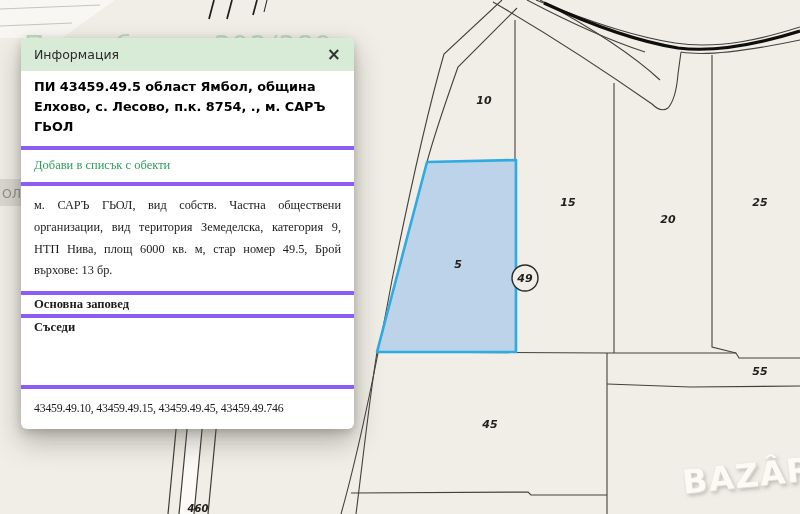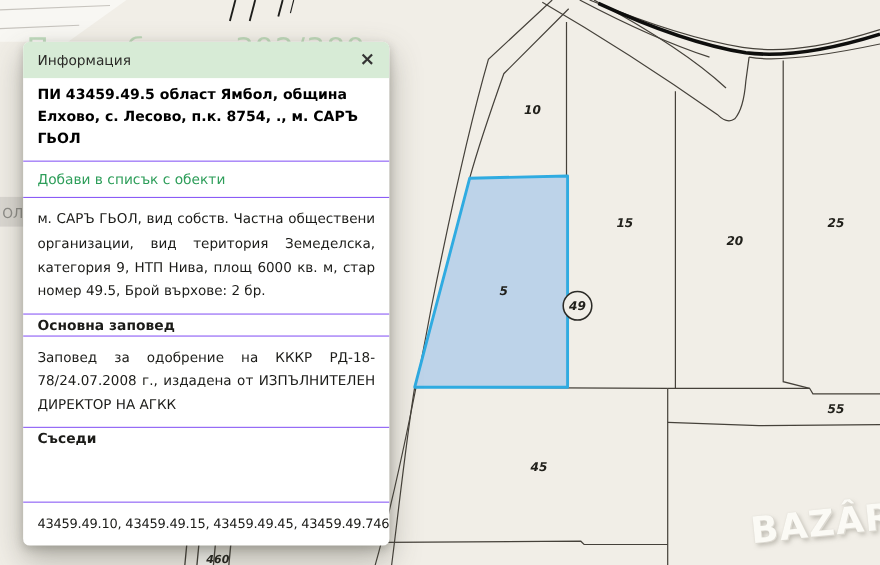--- a/index.html
+++ b/index.html
@@ -33,21 +33,21 @@
     background:#ffffff;border-radius:6px;
     box-shadow:0 12px 28px rgba(70,70,60,.38),0 3px 8px rgba(70,70,60,.25);
     overflow:hidden;
   }
   #panel-header{
     background:#d7ebd6;height:33px;display:flex;align-items:center;
     justify-content:space-between;padding:0 13px;
   }
   #panel-header .ttl{font-size:12.5px;color:#2b2b28;}
   #panel-close{font-size:17px;line-height:17px;color:#333;cursor:pointer;font-weight:bold;}
-  .block{padding:9px 13px;border-top:1px solid #8b5cf6;font-size:12.3px;color:#1b1b18;}
+  .block{padding:9px 13px;border-top:4px solid #8b5cf6;font-size:12.3px;color:#1b1b18;font-family:Liberation Serif, serif;}
   .prop-title{font-weight:bold;font-size:12.8px;line-height:1.55;padding:6px 13px 10px;}
   .add-link{color:#2e9e5a;font-size:12.5px;padding:8px 13px 9px;cursor:pointer;}
   .jtext{text-align:justify;text-align-last:left;line-height:1.75;}
   .sec-head{font-weight:bold;font-size:12.6px;padding:2px 13px;}
   .numbers{font-size:11.8px;letter-spacing:-0.2px;padding:12px 13px 13px;white-space:nowrap;margin-top:48px;}
 </style>
 </head>
 <body>
 
 <div id="stage">
@@ -129,22 +129,21 @@
   <div id="info-panel">
     <div id="panel-header">
       <span class="ttl">Информация</span>
       <span id="panel-close">×</span>
     </div>
 
     <div class="prop-title first">ПИ 43459.49.5 област Ямбол, община Елхово, с. Лесово, п.к. 8754, ., м. САРЪ ГЬОЛ</div>
 
     <div class="block add-link">Добави в списък с обекти</div>
 
-    <div class="block jtext">м. САРЪ ГЬОЛ, вид собств. Частна обществени организации, вид територия Земеделска, категория 9, НТП Нива, площ 6000 кв. м, стар номер 49.5, Брой върхове: 2 бр.</div>
+    <div class="block jtext">м. САРЪ ГЬОЛ, вид собств. Частна обществени организации, вид територия Земеделска, категория 9, НТП Нива, площ 6000 кв. м, стар номер 49.5, Брой върхове: 13 бр.</div>
 
     <div class="block sec-head">Основна заповед</div>
-    <div class="block jtext">Заповед за одобрение на КККР РД-18-78/24.07.2008 г., издадена от ИЗПЪЛНИТЕЛЕН ДИРЕКТОР НА АГКК</div>
 
     <div class="block sec-head">Съседи</div>
     <div class="block numbers">43459.49.10, 43459.49.15, 43459.49.45, 43459.49.746</div>
   </div>
 
 </div>
 
 </body></html>

